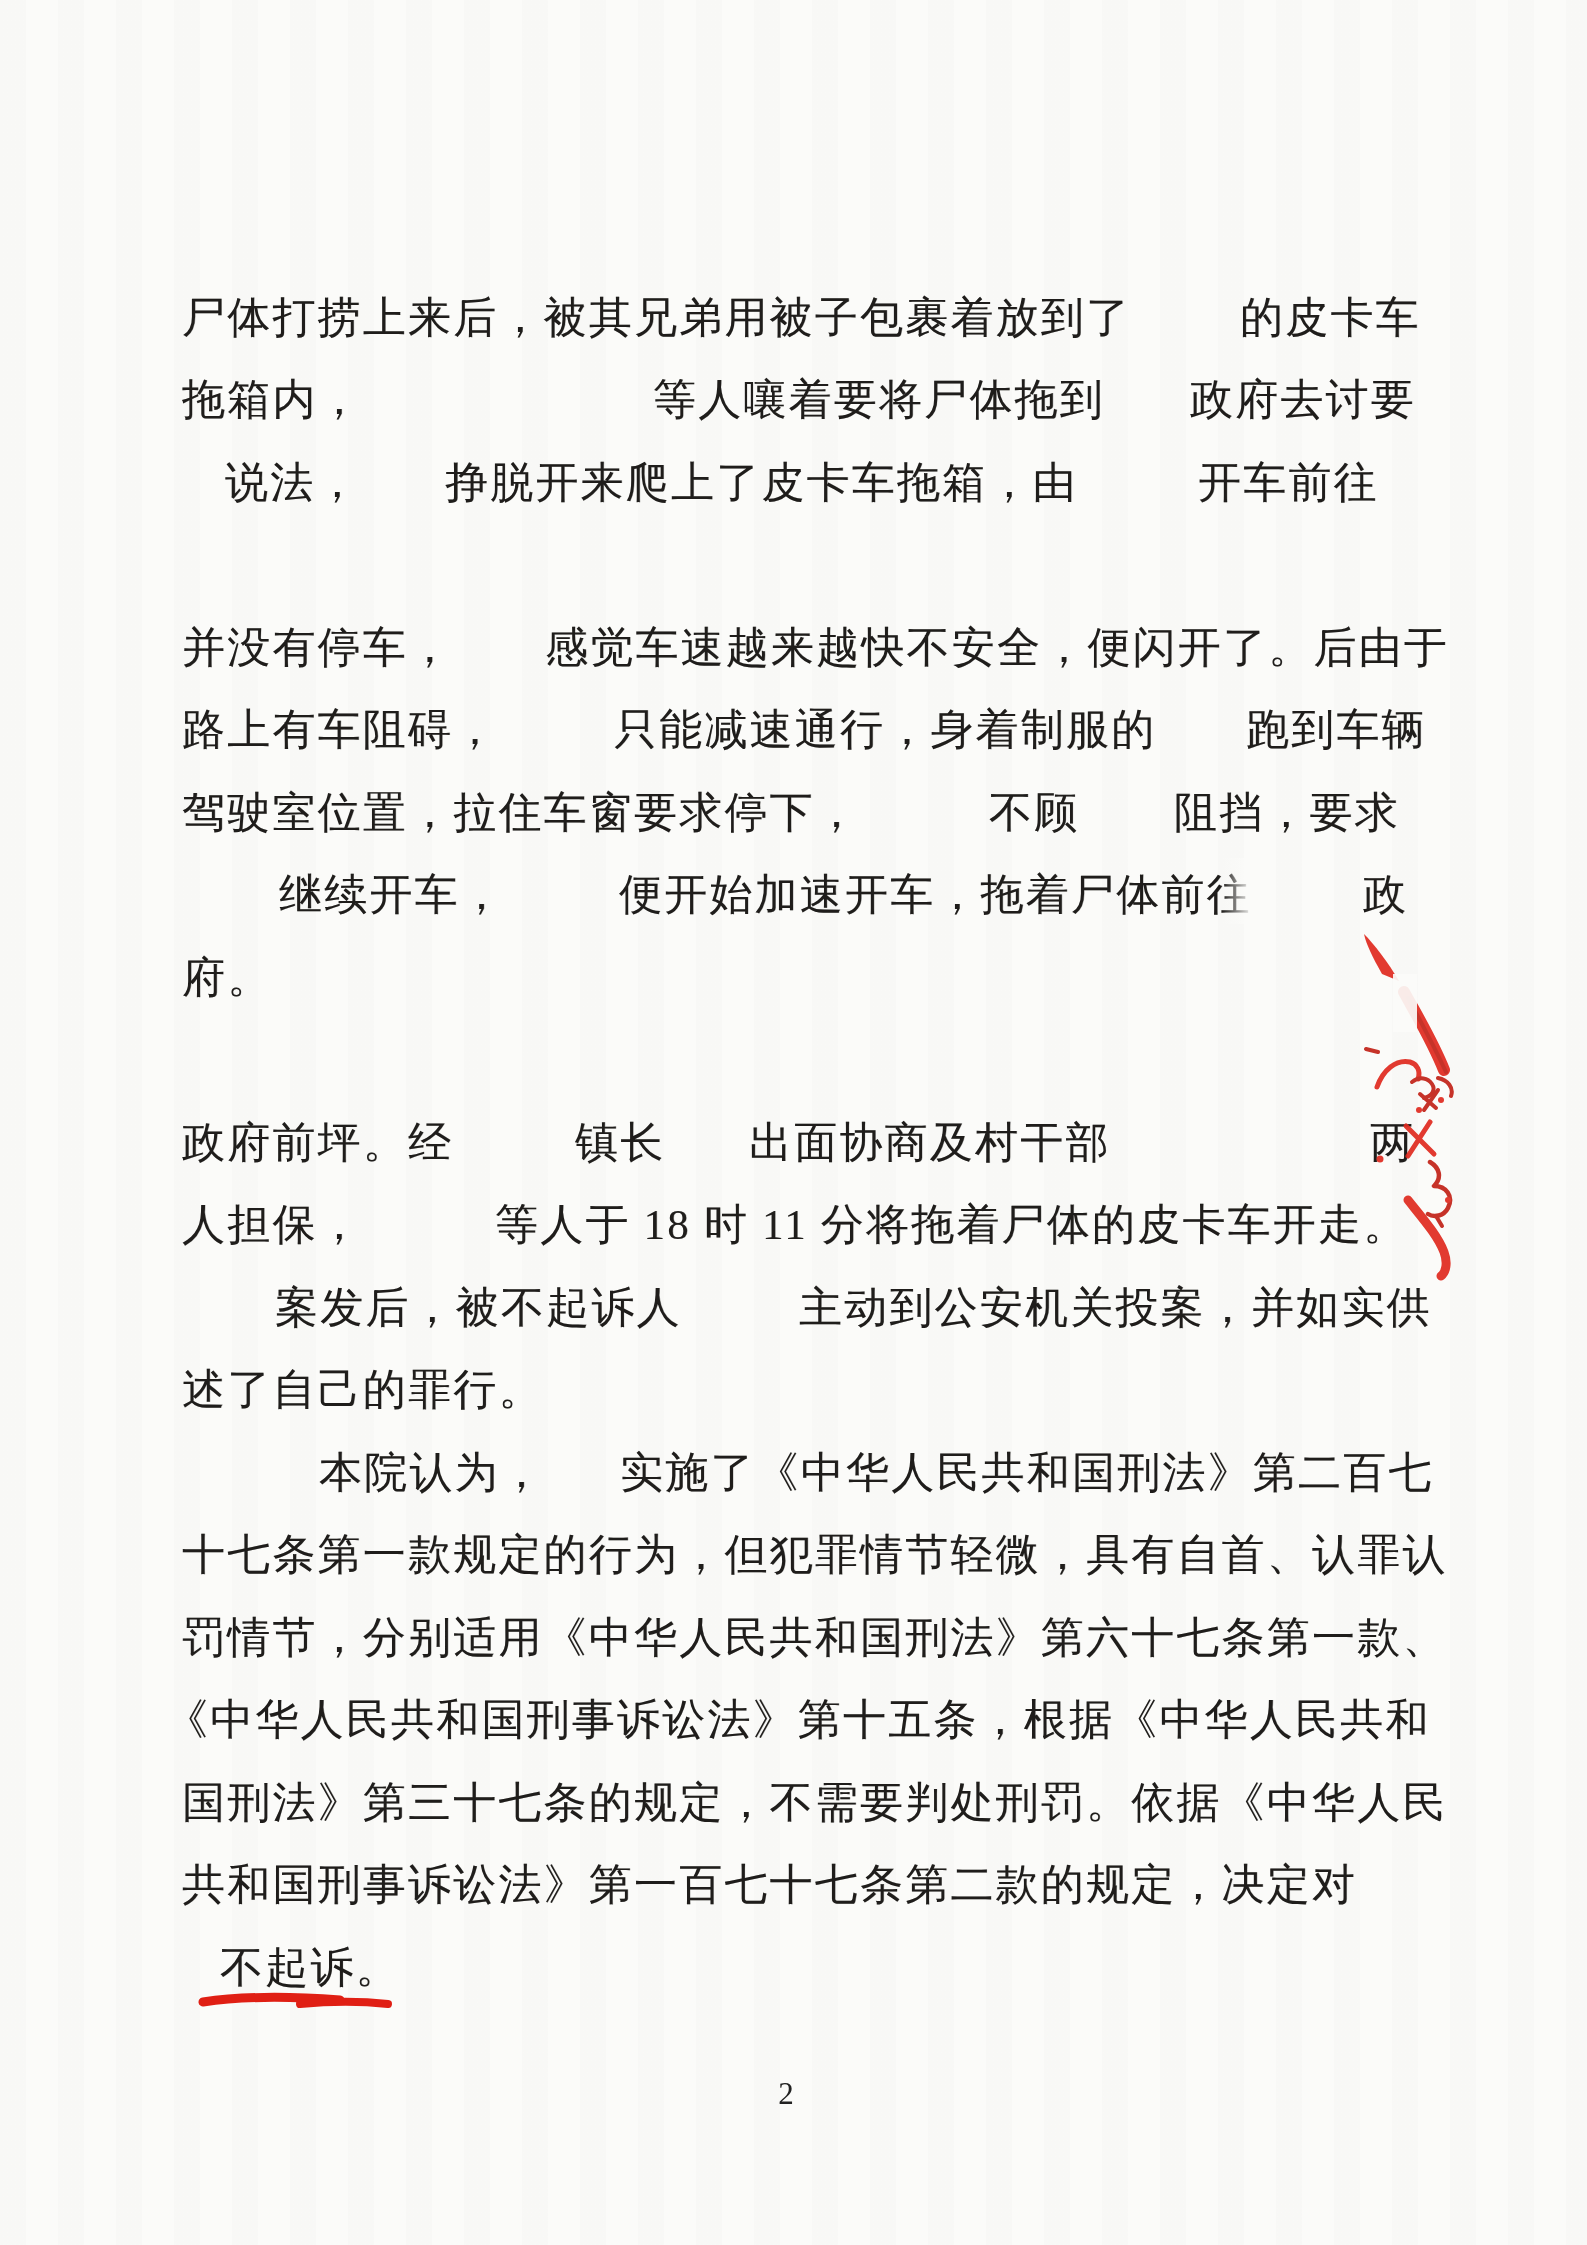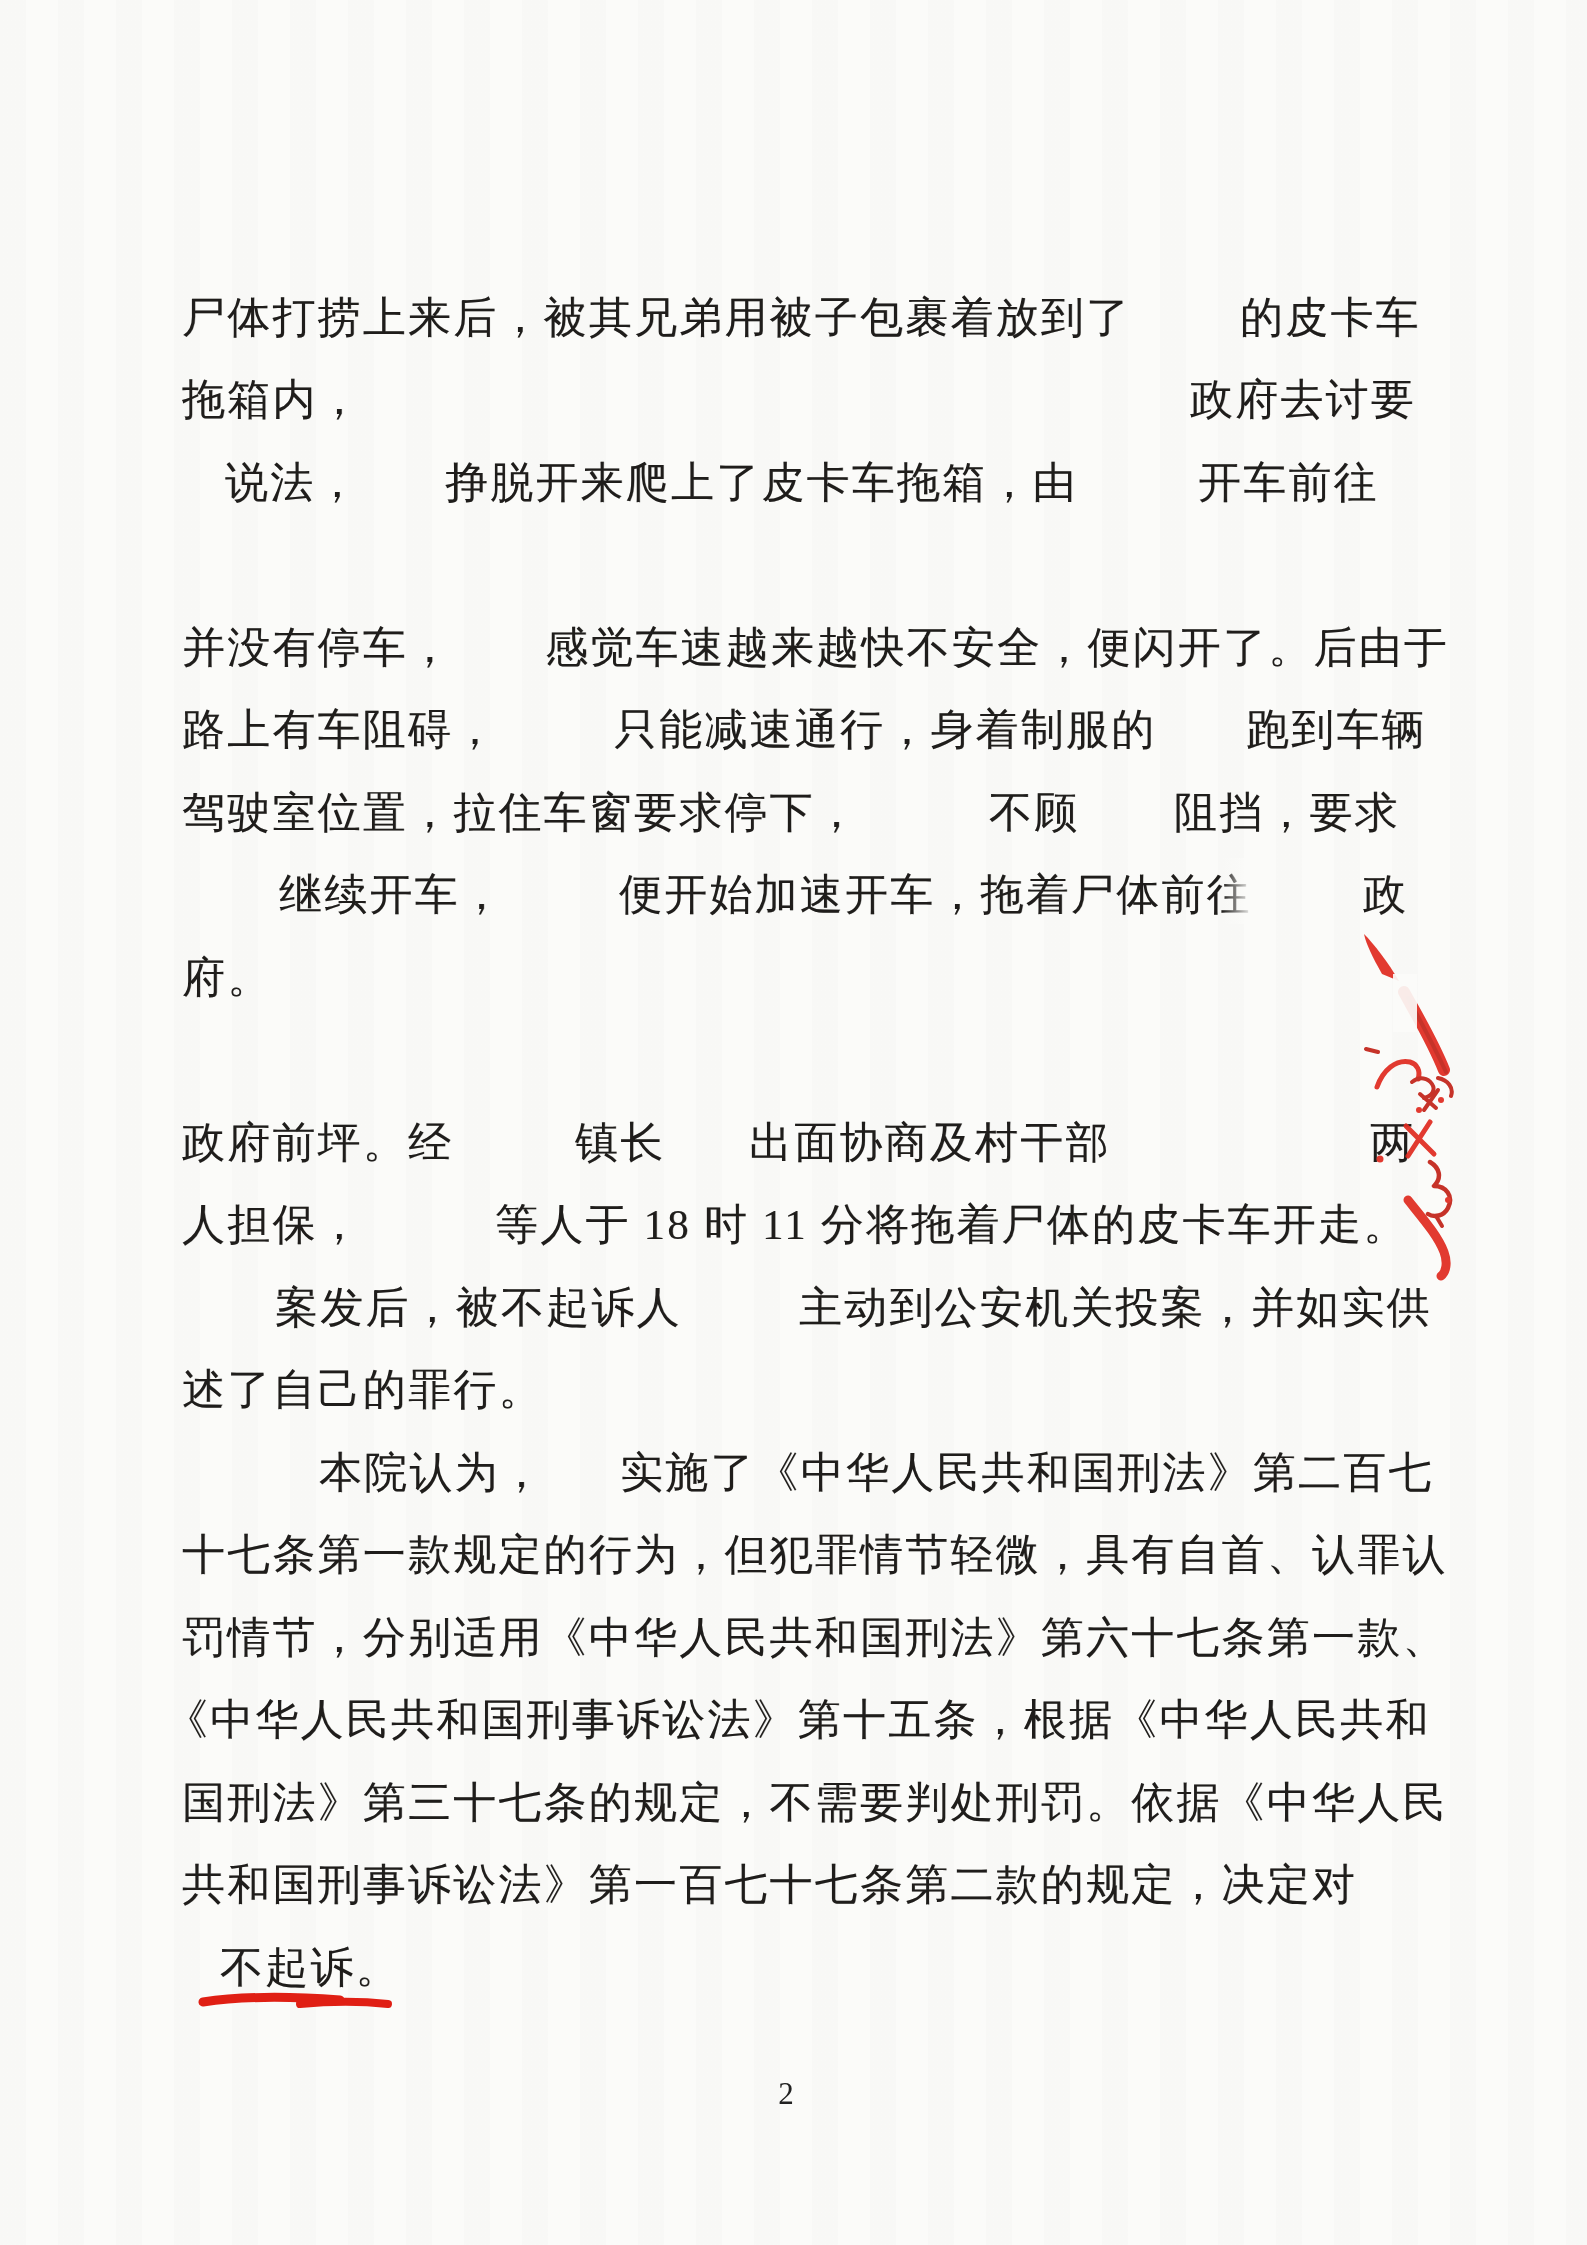--- a/index.html
+++ b/index.html
@@ -43,20 +43,21 @@
 
 <div class="scan-bg"></div>
 
 <div id="text-layer">
     <div class="line" style="top: 276px;">
       <span class="seg" style="left: 182px;">尸体打捞上来后，被其兄弟用被子包裹着放到了</span>
       <span class="seg" style="left: 1240px;">的皮卡车</span>
     </div>
     <div class="line" style="top: 358px;">
       <span class="seg" style="left: 182px; text-align: right;">拖箱内，</span>
+      <span class="seg" style="left: 653px;">等人嚷着要将尸体拖到</span>
       <span class="seg" style="left: 1190px;">政府去讨要</span>
     </div>
     <div class="line" style="top: 441px;">
       <span class="seg" style="left: 182px; margin-left: 43px;">说法，</span>
       <span class="seg" style="left: 445px;">挣脱开来爬上了皮卡车拖箱，由</span>
       <span class="seg" style="left: 1198px;">开车前往</span>
     </div>
     <div class="line" style="top: 606px;">
       <span class="seg" style="left: 182px;">并没有停车，</span>
       <span class="seg" style="left: 545px;">感觉车速越来越快不安全，便闪开了。后由于</span>

